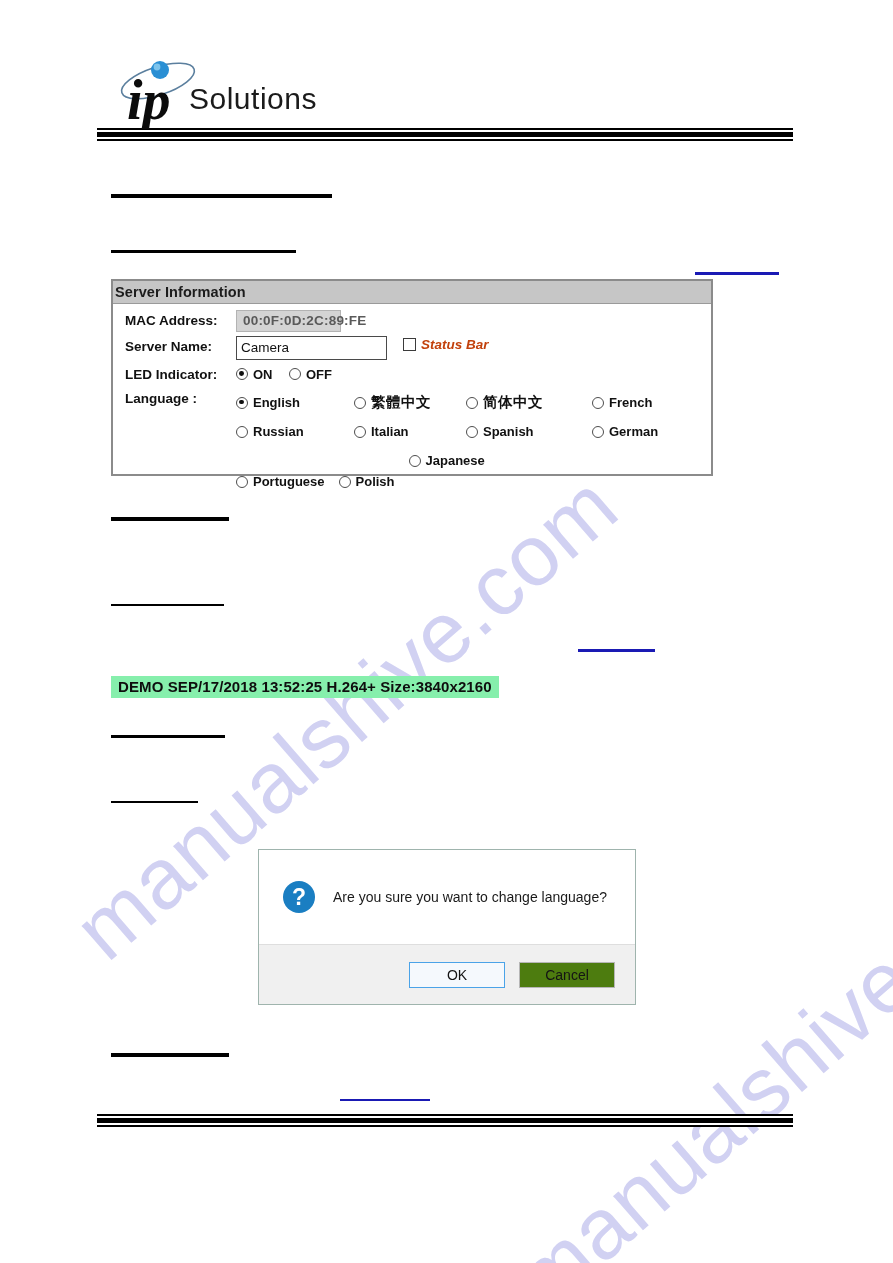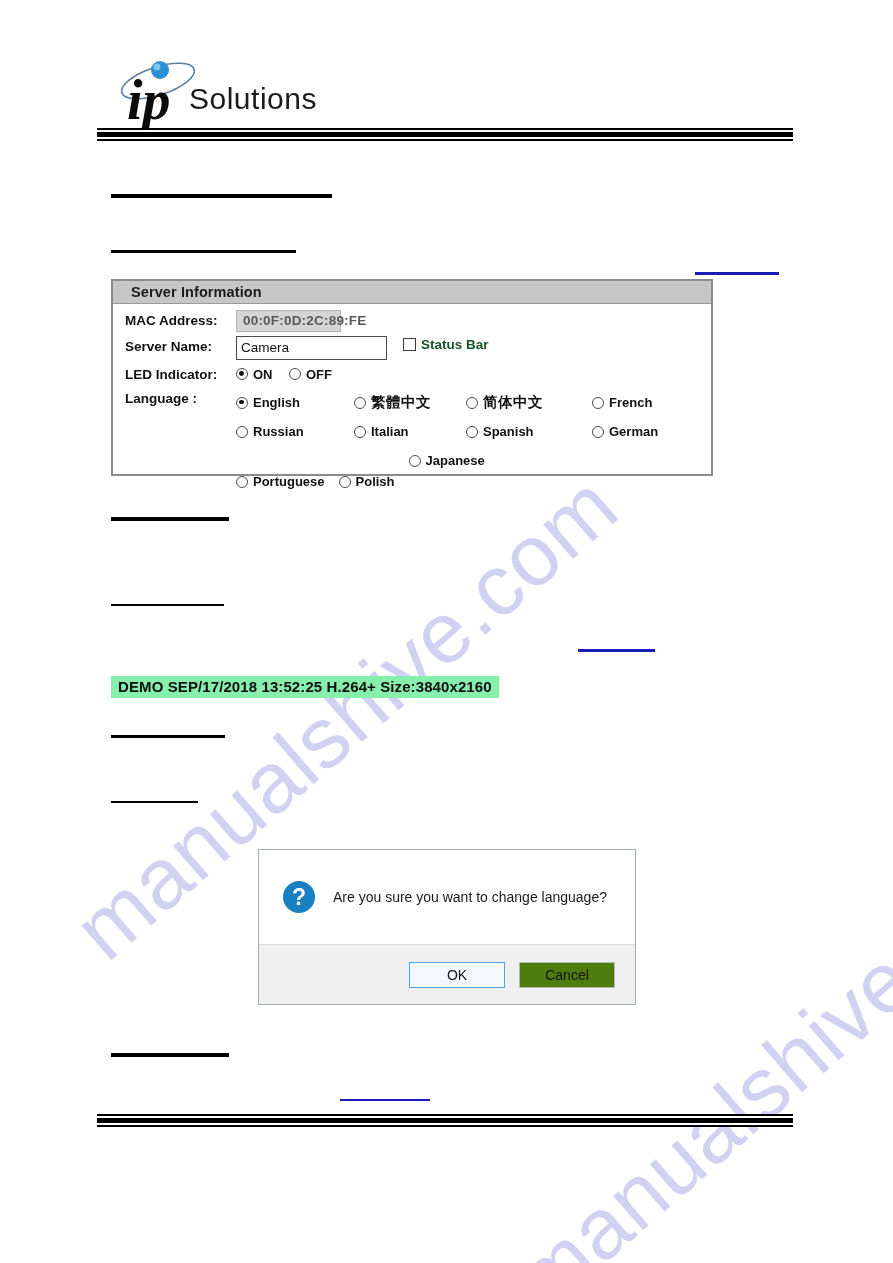--- a/index.html
+++ b/index.html
@@ -95,21 +95,21 @@
     background: #ffffff;
     box-sizing: border-box;
     z-index: 3;
   }
   #panel-title {
     height: 22px;
     background: #c6c6c6;
     border-bottom: 1px solid #9a9a9a;
     display: flex;
     align-items: center;
-    padding-left: 18px;
+    padding-left: 2px;
     font-size: 14.5px;
     font-weight: bold;
     color: #1c1c1c;
     letter-spacing: .1px;
   }
   #panel-body {
     padding: 6px 0 0 12px;
   }
   .form-row {
     display: flex;
@@ -157,21 +157,22 @@
     height: 13px;
     border: 1.5px solid #3b3b3b;
     background: #fff;
     box-sizing: border-box;
     display: inline-block;
     margin-right: 5px;
   }
   .cb-label {
     font-size: 13.5px;
     font-weight: bold;
-    color: #14532d;
+    color: #c2410c;
+    font-style: italic;
   }
 
   .radio {
     width: 12px;
     height: 12px;
     border: 1.6px solid #4e4e4e;
     border-radius: 50%;
     background: #fff;
     box-sizing: border-box;
     display: inline-block;

